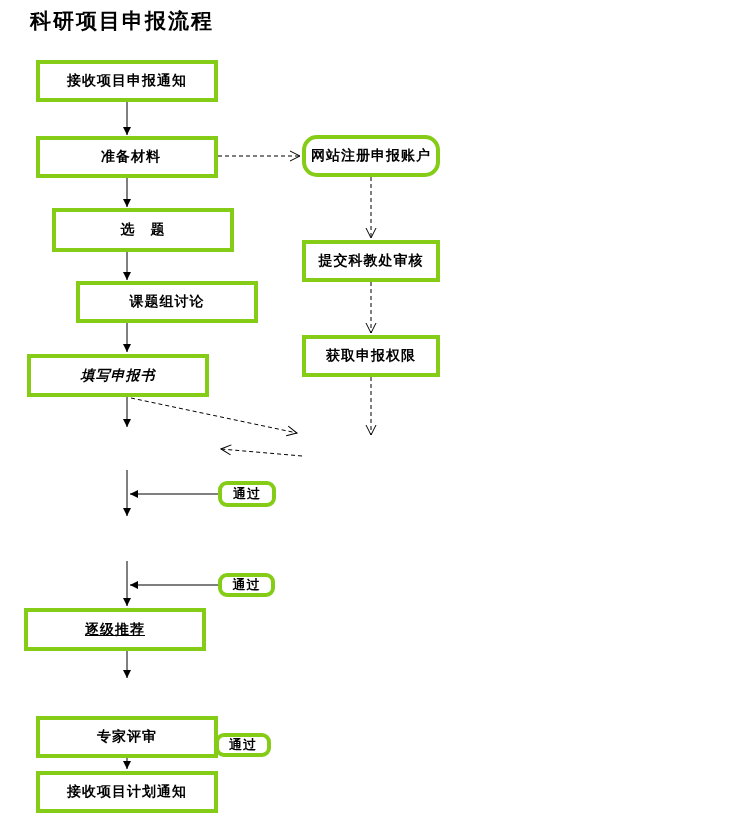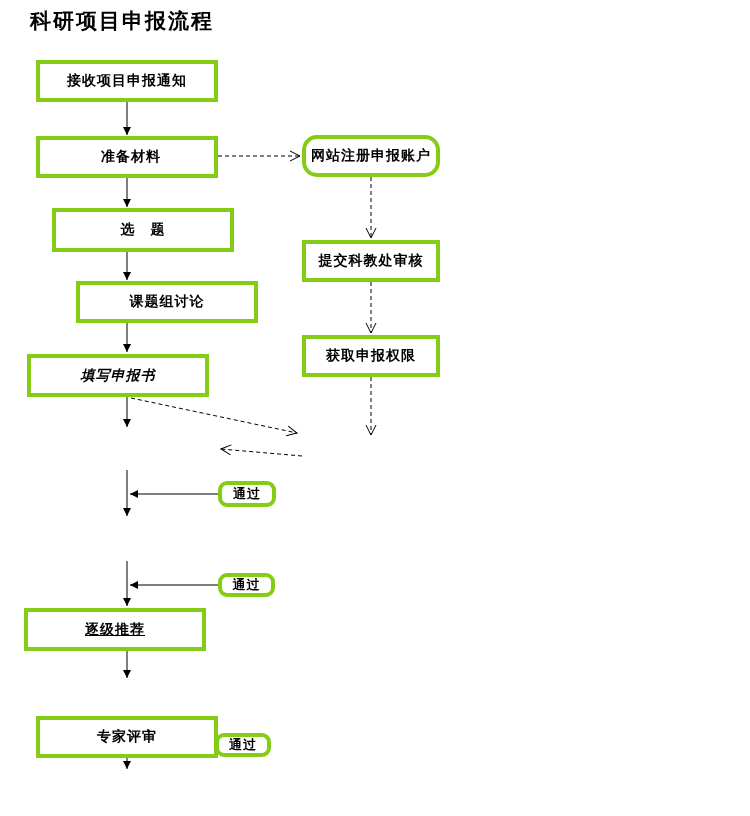--- a/index.html
+++ b/index.html
@@ -95,20 +95,21 @@
 
   <div class="page-title">科研项目申报流程</div>
 
   <div class="box" style="left:36px; top:60px;  width:182px; height:42px;">接收项目申报通知</div>
   <div class="box" style="left:36px; top:136px; width:182px; height:42px;padding-left:8px;">准备材料</div>
   <div class="box" style="left:52px; top:208px; width:182px; height:44px;">选　题</div>
   <div class="box" style="left:36px; top:281px; width:182px; height:42px;margin-left:40px;">课题组讨论</div>
   <div class="box" style="left:27px; top:354px; width:182px; height:43px;font-style:italic;">填写申报书</div>
   <div class="box" style="left:24px; top:608px; width:182px; height:43px;text-decoration:underline;">逐级推荐</div>
   <div class="box" style="left:36px; top:680px; width:182px; height:42px;margin-top:36px;">专家评审</div>
+  <div class="box" style="left:36px; top:771px; width:182px; height:42px;">接收项目计划通知</div>
 
   <div class="box" style="left:302px; top:135px; width:138px; height:42px;border-radius:15px;">网站注册申报账户</div>
   <div class="box" style="left:302px; top:240px; width:138px; height:42px;">提交科教处审核</div>
   <div class="box" style="left:302px; top:335px; width:138px; height:42px;">获取申报权限</div>
 
   <div class="box pass" style="left:218px; top:481px; width:58px; height:26px;">通过</div>
   <div class="box pass" style="left:218px; top:573px; width:57px; height:24px;">通过</div>
   <div class="box pass" style="left:215px; top:733px; width:56px; height:24px;">通过</div>
 
 </div>

